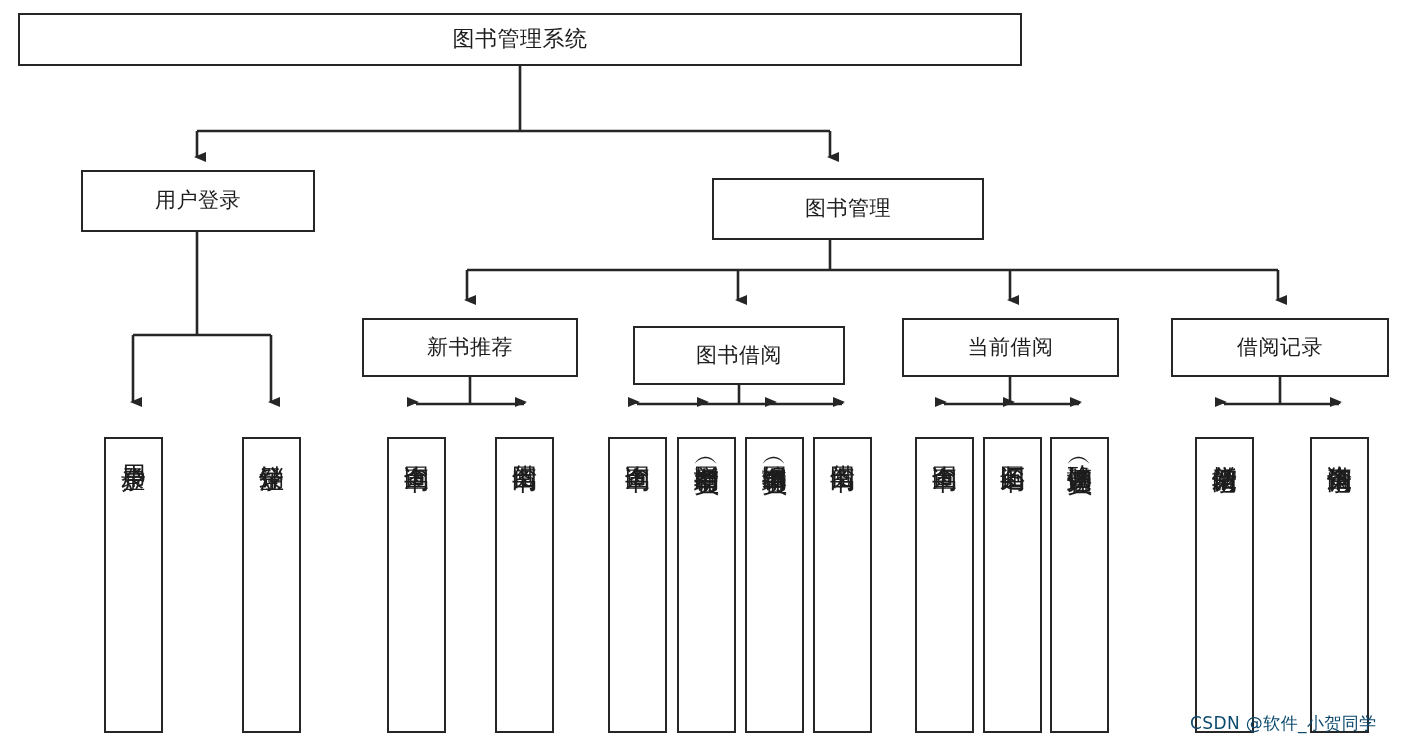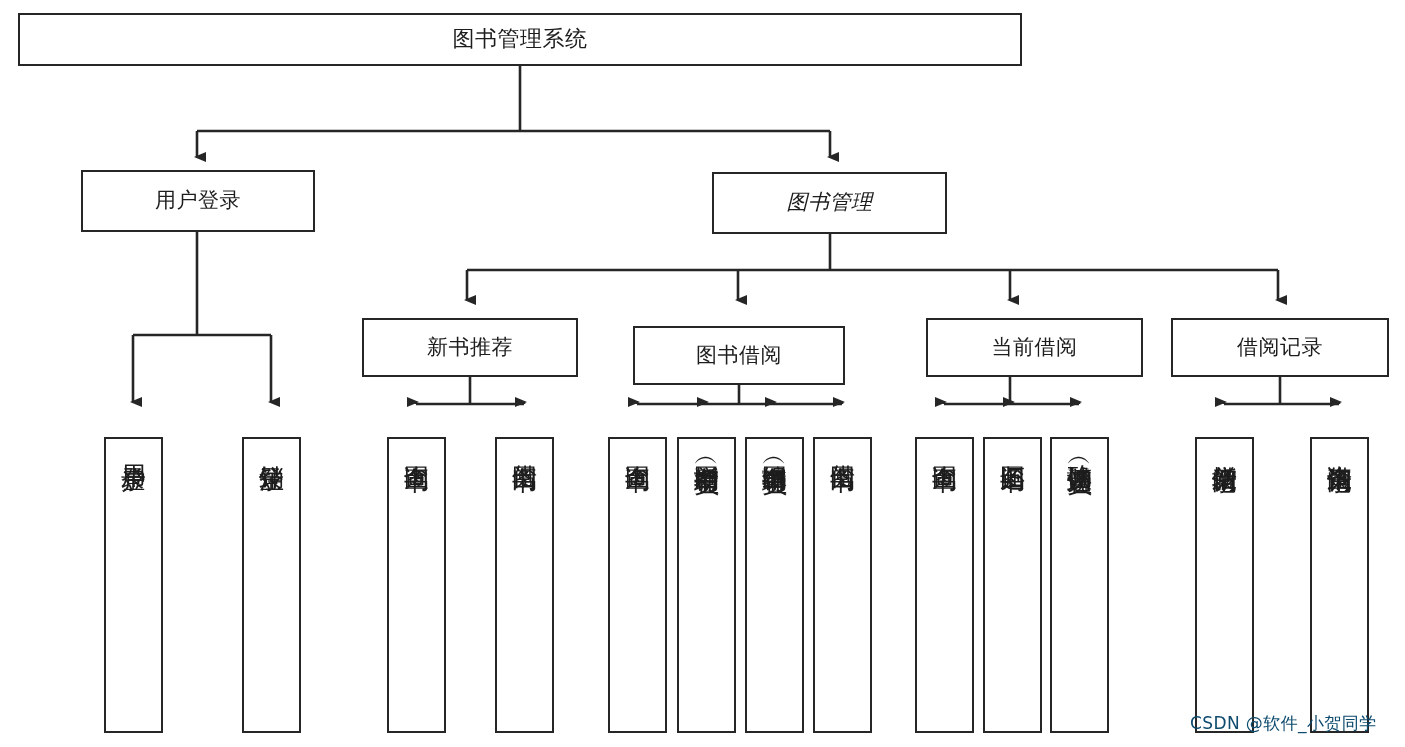--- a/index.html
+++ b/index.html
@@ -129,31 +129,31 @@
     </g>
   </svg>
 
   <div class="node root horizontal" style="left:18px; top:13px; width:1004px; height:53px;">
     <span class="label">图书管理系统</span>
   </div>
 
   <div class="node horizontal" style="left:81px; top:170px; width:234px; height:62px;">
     <span class="label">用户登录</span>
   </div>
-  <div class="node horizontal" style="left:712px; top:172px; width:235px; height:62px;font-style:italic;">
+  <div class="node horizontal" style="left:712px; top:178px; width:272px; height:62px;">
     <span class="label">图书管理</span>
   </div>
 
   <div class="node horizontal" style="left:362px; top:318px; width:216px; height:59px;">
     <span class="label">新书推荐</span>
   </div>
   <div class="node horizontal" style="left:633px; top:326px; width:212px; height:59px;">
     <span class="label">图书借阅</span>
   </div>
-  <div class="node horizontal" style="left:902px; top:318px; width:217px; height:59px;margin-left:24px;">
+  <div class="node horizontal" style="left:902px; top:318px; width:217px; height:59px;">
     <span class="label">当前借阅</span>
   </div>
   <div class="node horizontal" style="left:1171px; top:318px; width:218px; height:59px;justify-content:center;">
     <span class="label">借阅记录</span>
   </div>
 
   <div class="node vertical" style="left:104px; top:437px; width:59px; height:296px;">
     <span class="label">用户登录</span>
   </div>
   <div class="node vertical" style="left:242px; top:437px; width:59px; height:296px;">

